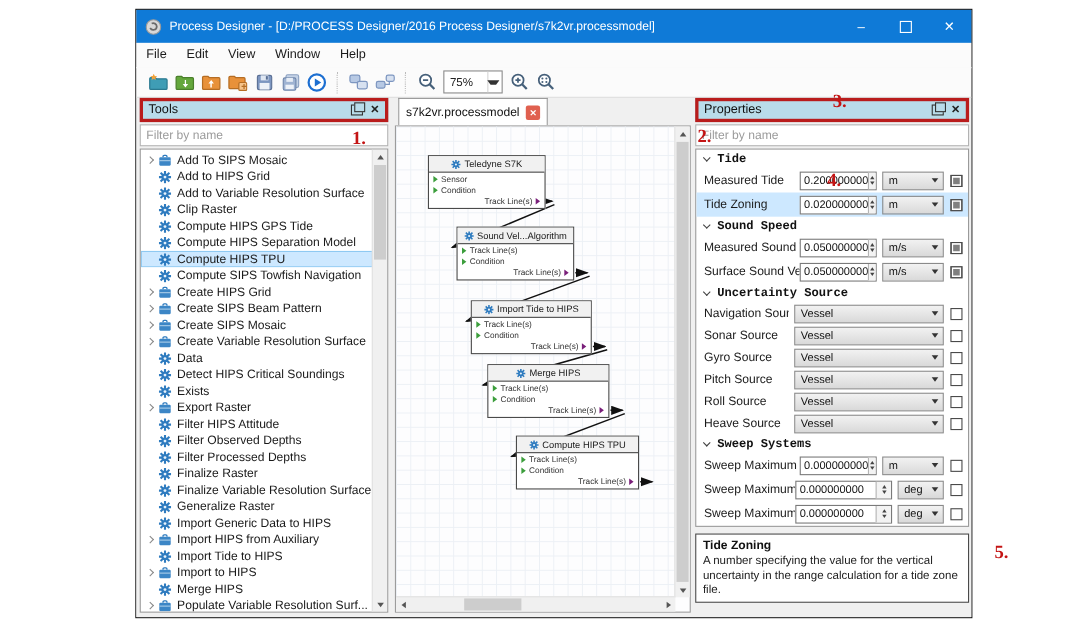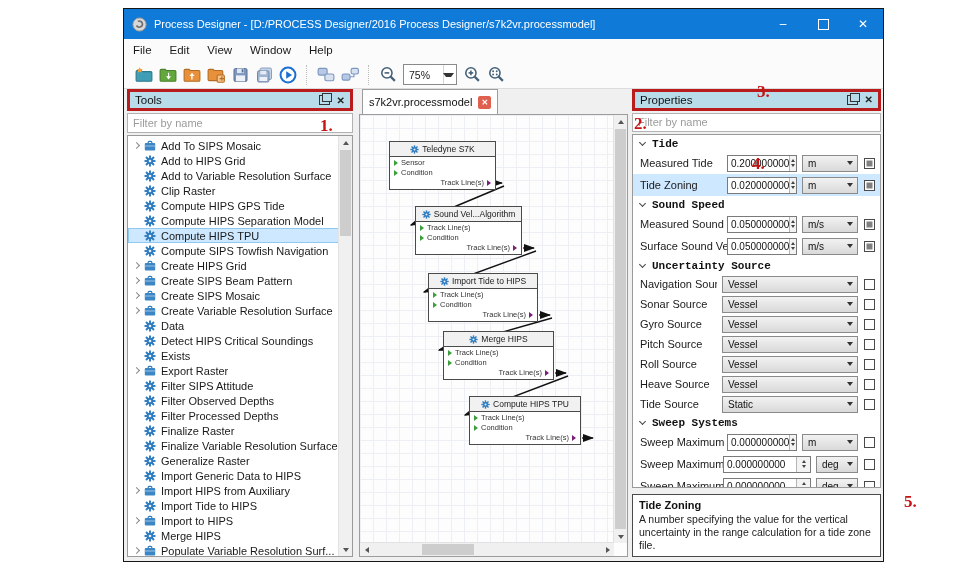--- a/index.html
+++ b/index.html
@@ -480,21 +480,21 @@
                     <g stroke="#2e7bbf" stroke-width="1.9">
                       <line x1="6" y1="0.5" x2="6" y2="11.5"></line>
                       <line x1="0.5" y1="6" x2="11.5" y2="6"></line>
                       <line x1="2" y1="2" x2="10" y2="10"></line>
                       <line x1="10" y1="2" x2="2" y2="10"></line>
                     </g>
                     <circle cx="6" cy="6" r="3.3" fill="#2e7bbf"></circle>
                     <circle cx="6" cy="6" r="1.3" fill="#e8f2fb"></circle>
                   </svg>
                 </span>
-                <span class="tlabel">Filter SIPS Attitude</span>
+                <span class="tlabel">Filter HIPS Attitude</span>
               </div>
               <div class="titem">
                 <span class="chev"></span>
                 <span class="ticon2">
                   <svg width="12" height="12" viewBox="0 0 12 12">
                     <g stroke="#2e7bbf" stroke-width="1.9">
                       <line x1="6" y1="0.5" x2="6" y2="11.5"></line>
                       <line x1="0.5" y1="6" x2="11.5" y2="6"></line>
                       <line x1="2" y1="2" x2="10" y2="10"></line>
                       <line x1="10" y1="2" x2="2" y2="10"></line>
@@ -967,28 +967,20 @@
               <span class="cbx"></span>
             </div>
             <div class="prow ctl" style="height:20px">
               <span class="plabel">Heave Source</span>
               <span class="ddl" style="width:136px">
                 <span>Vessel</span>
                 <i class="dda"></i>
               </span>
               <span class="cbx"></span>
             </div>
-            <div class="prow ctl" style="height:20px">
-              <span class="plabel">Tide Source</span>
-              <span class="ddl" style="width:136px">
-                <span>Static</span>
-                <i class="dda"></i>
-              </span>
-              <span class="cbx"></span>
-            </div>
             <div class="prow grp" style="height:17px">
               <span class="gchev"></span>
               <span class="plabel">Sweep Systems</span>
             </div>
             <div class="prow ctl" style="height:22px">
               <span class="plabel">Sweep Maximum ...</span>
               <span class="spin" style="width:70px">
                 <span class="spinval">0.000000000</span>
                 <span class="spinarr">
                   <i class="sarr u"></i>

